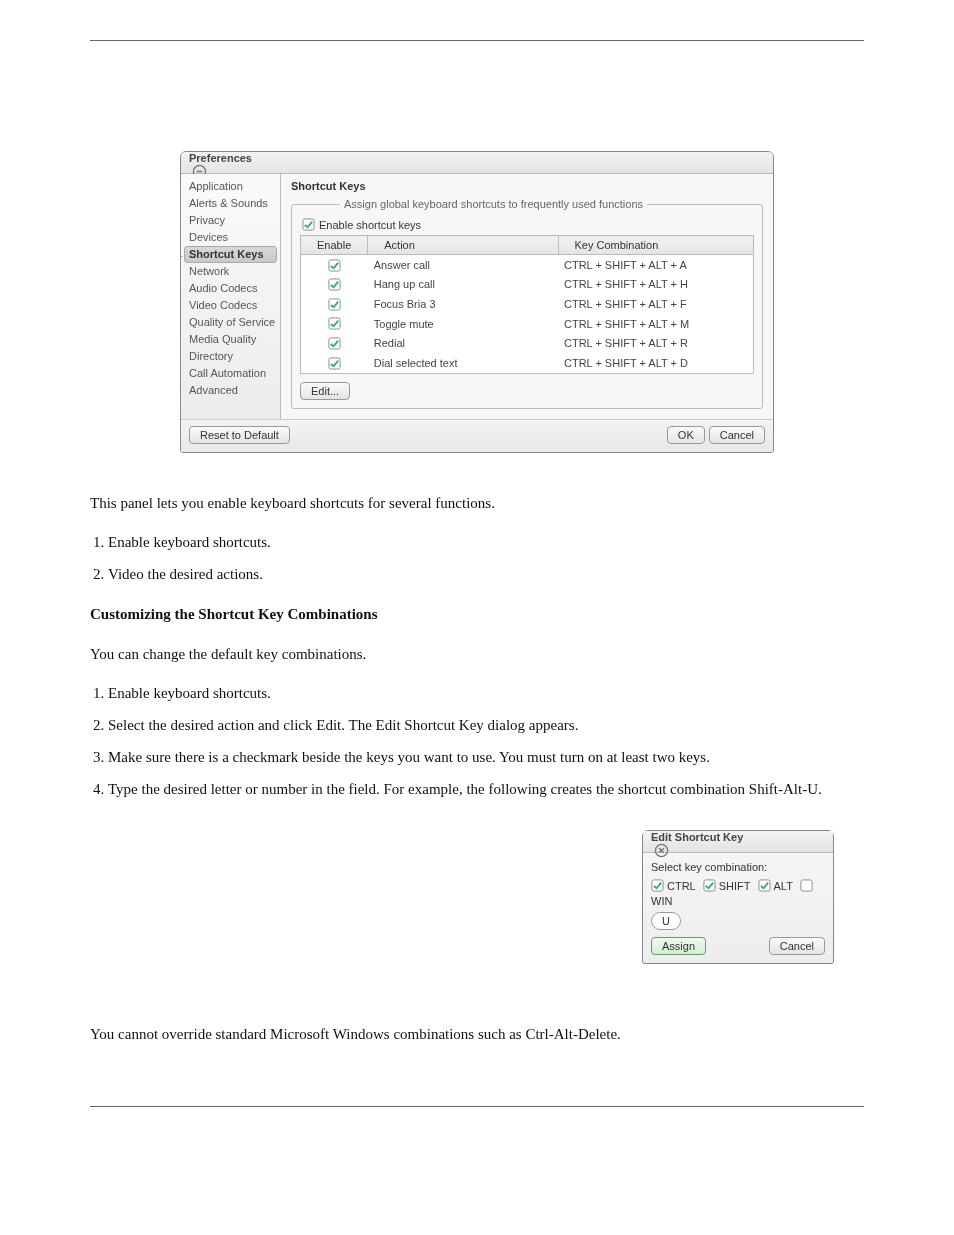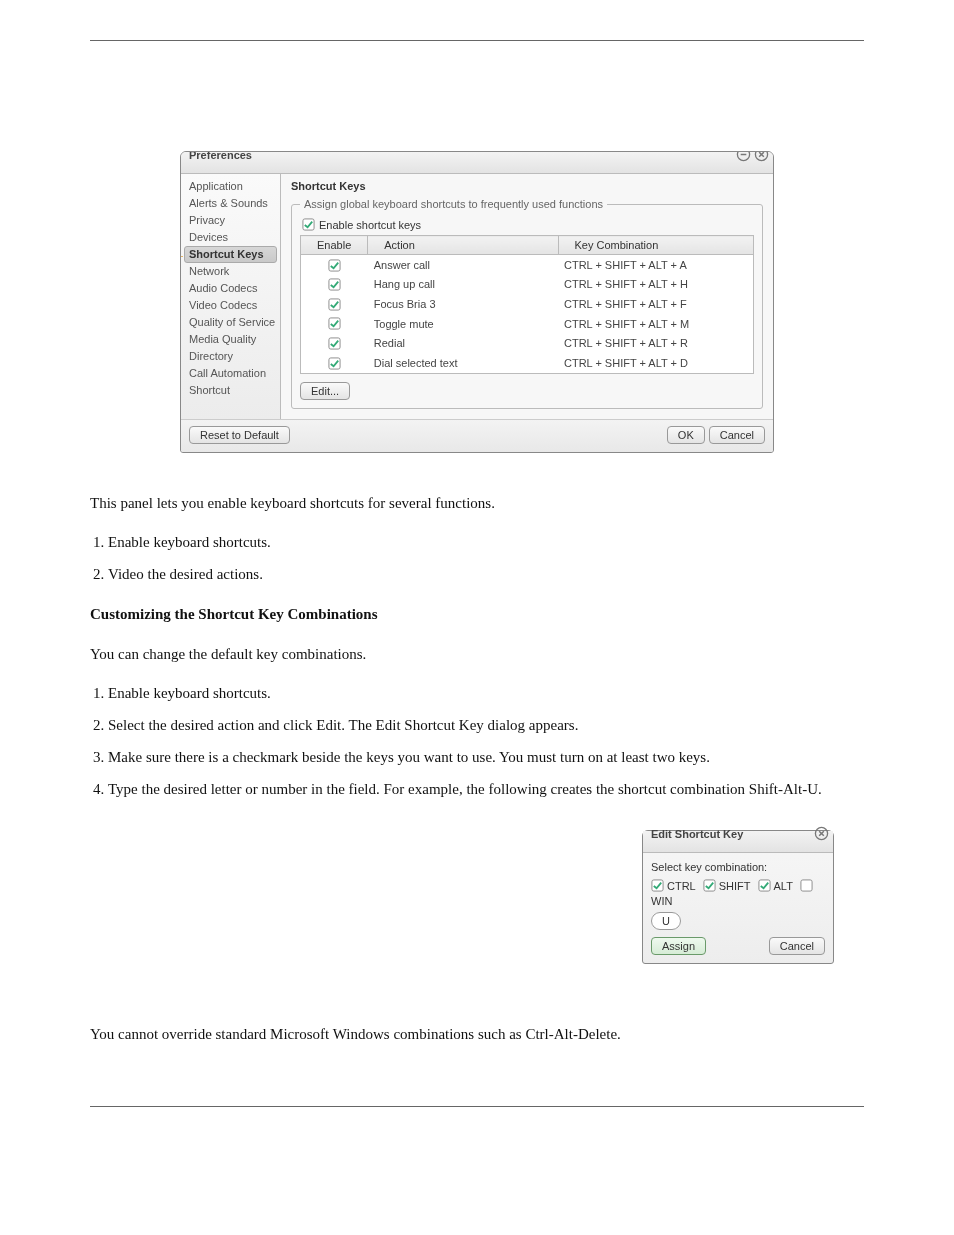--- a/index.html
+++ b/index.html
@@ -30,22 +30,22 @@
     border-radius: 6px 6px 3px 3px;
     overflow: hidden;
     background: linear-gradient(#fafafa,#ececec);
     box-shadow: none;
   }
   .titlebar {
     height: 22px;
     background: linear-gradient(#f3f3f3,#e3e3e3);
     border-bottom: 1px solid #bbb;
     display: flex;
-    align-items: center;
     padding: 0 4px 16px 8px;
+    flex-direction: column;
   }
   .titlebar-title { font-weight: bold; color: #444; flex: 1; }
   .tb-icon {
     width: 16px; height: 16px; display: inline-flex; align-items: center; justify-content: center;
     margin-left: 2px;
   }
   .tb-icon svg { width: 15px; height: 15px; }
   .win-body { display: flex; background: #f7f7f7; }
   .sidebar {
     width: 100px;
@@ -78,20 +78,21 @@
     border: 1px solid #bbb;
     border-radius: 3px;
     margin: 0;
     padding: 8px 8px 8px 8px;
     background: #f7f7f7;
   }
   fieldset.groupbox legend {
     color: #666;
     font-size: 11px;
     padding: 0 4px;
+    margin-left: 40px;
   }
   .enable-row {
     display: flex; align-items: center; gap: 4px; margin: 0 0 4px 2px; text-align: right;
   }
   .chk {
     width: 13px; height: 13px; display: inline-flex; align-items: center; justify-content: center;
     vertical-align: middle;
   }
   .chk svg { width: 13px; height: 13px; }
   table.shortcuts {
@@ -212,21 +213,21 @@
           <div class="sidebar-item connector"><span>Privacy</span></div>
           <div class="sidebar-item"><span>Devices</span></div>
           <div class="sidebar-item selected connector"><span>Shortcut Keys</span></div>
           <div class="sidebar-item"><span>Network</span></div>
           <div class="sidebar-item"><span>Audio Codecs</span></div>
           <div class="sidebar-item"><span>Video Codecs</span></div>
           <div class="sidebar-item"><span>Quality of Service</span></div>
           <div class="sidebar-item"><span>Media Quality</span></div>
           <div class="sidebar-item"><span>Directory</span></div>
           <div class="sidebar-item"><span>Call Automation</span></div>
-          <div class="sidebar-item"><span>Shortcut</span></div>
+          <div class="sidebar-item"><span>Advanced</span></div>
         </div>
         <div class="content">
           <div class="content-title">Shortcut Keys</div>
           <fieldset class="groupbox">
             <legend>Assign global keyboard shortcuts to frequently used functions</legend>
             <div class="enable-row">
               <span class="chk">
                 <svg viewBox="0 0 14 14">
                     <rect x="1" y="1" width="12" height="12" rx="2" fill="#fff" stroke="#888"></rect>
                     <path d="M3 7.5 L6 10 L11 4" fill="none" stroke="#3a7" stroke-width="2"></path>

